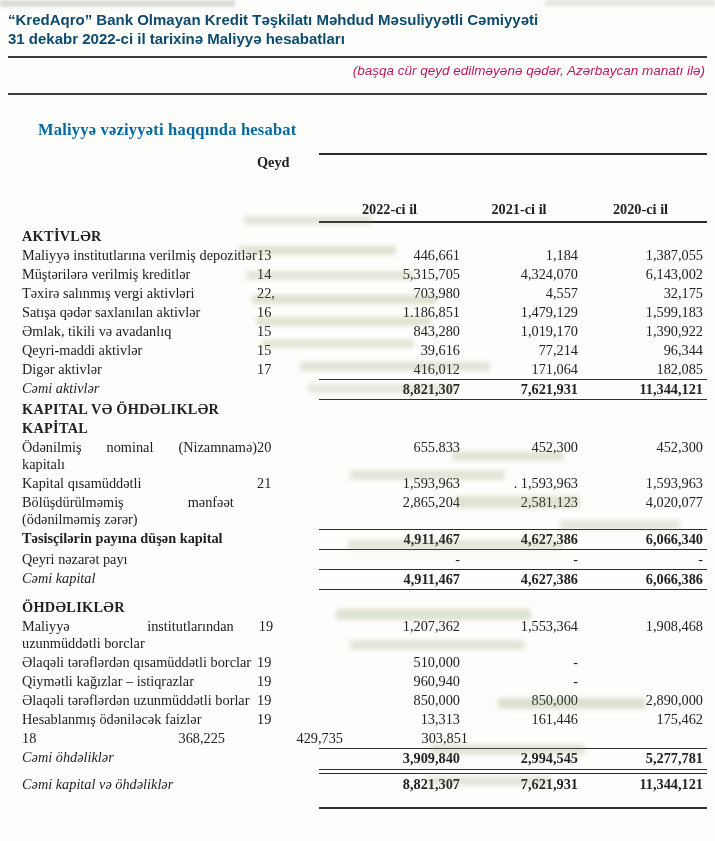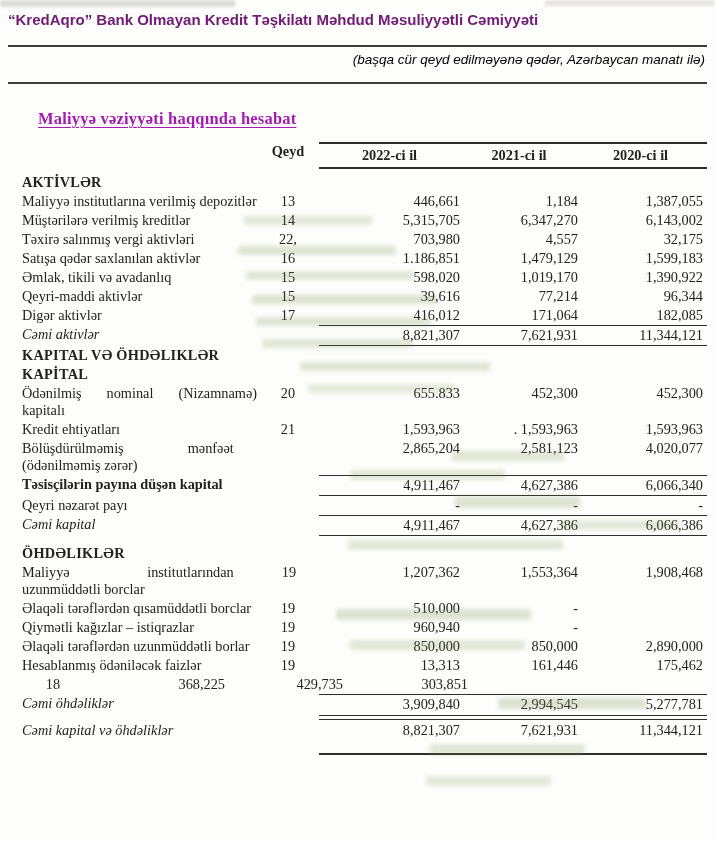--- a/index.html
+++ b/index.html
@@ -7,49 +7,49 @@
     position:relative; width:715px; height:841px; margin:0 auto;
     background:#fdfdfb; overflow:hidden;
     font-family:"Liberation Serif", serif; color:#222;
   }
   
   .strip { position:absolute; filter:blur(1.5px); pointer-events:none; }
   .ghost { position:absolute; background:#7f9558; border-radius:3px;
            filter:blur(2px); pointer-events:none; }
 
   
-  .tophead { margin:10px 8px 16px 8px; font-family:"Liberation Sans", sans-serif;
-             font-weight:bold; font-size:15px; line-height:19px; color:#701a75; }
+  .tophead { margin:10px 8px 8px 8px; font-family:"Liberation Sans", sans-serif;
+             font-weight:bold; font-size:15px; line-height:19px; color:#0c4a6e; }
   .rule { border:none; border-top:2px solid #3c3c3c; margin:6px 8px 0 8px; }
   .note { margin:5px 10px 0 0; text-align:right; font-family:"Liberation Sans", sans-serif;
-          font-style:italic; font-size:13.5px; color:#000000; }
+          font-style:italic; font-size:13.5px; color:#be185d; }
   .rule2 { margin-top:15px; }
 
-  .title { margin:25px 0 0 38px; font-size:16.5px; font-weight:bold; color:#a21caf;
-           text-decoration:underline; text-underline-offset:3px; letter-spacing:.2px; }
+  .title { margin:25px 0 0 38px; font-size:16.5px; font-weight:bold; color:#0369a1;
+           text-underline-offset:3px; letter-spacing:.2px; }
 
   
   .table { margin:13px 0 0 22px; width:685px; font-size:14.3px; }
   .row  { display:flex; align-items:flex-start; }
   .lbl  { width:235px; text-align:justify; line-height:17px; padding:1px 0; }
   .lbl.narrow { width:218px; margin-right:25px; }
-  .qeyd { width:62px; text-align:center; line-height:17px; padding:1px 0; }
+  .qeyd { width:62px; text-align:left; line-height:17px; padding:1px 0; }
   .vals { flex:1; display:flex; line-height:17px; padding:1px 0; }
   .c    { text-align:right; }
   .c1 { width:141px; } .c2 { width:118px; } .c3 { width:125px; padding-right:4px; }
 
   .thead .qeyd, .thead .c { font-weight:bold; }
-  .thead .c { text-align:center; }
+  .thead .c { text-align:center;margin-top:43px; }
   .thead .vals { border-top:2px solid #2c2c2c; border-bottom:2px solid #2c2c2c; padding:3px 0; }
   .thead { margin-bottom:4px; }
 
   .sec { font-weight:bold; white-space:nowrap; letter-spacing:.3px; }
   .ti  { font-weight:normal; font-style:italic; white-space:nowrap; }
   .tb  { font-weight:bold; white-space:nowrap; }
-  .tot .c { font-weight:normal; }
+  .tot .c { font-weight:bold; }
   .lt { border-top:1.5px solid #2e2e2e; }
   .lb { border-bottom:1.5px solid #2e2e2e; }
 
   .mt8 { margin-top:8px; }
   .dbl { margin-left:297px; width:388px; height:2.5px; margin-top:1px; margin-bottom:1px;
          border-top:1.4px solid #2e2e2e; border-bottom:1.4px solid #2e2e2e; }
   .bottomline { margin-left:297px; width:388px; border-top:2px solid #2e2e2e; margin-top:13px; }
 </style>
 </head>
 <body>
@@ -73,20 +73,21 @@
   <div class="ghost" style="left:348px;top:540px;width:215px;height:10px;opacity:.21;"></div>
   <div class="ghost" style="left:560px;top:520px;width:120px;height:10px;opacity:.19;"></div>
   <div class="ghost" style="left:336px;top:609px;width:195px;height:11px;opacity:.25;"></div>
   <div class="ghost" style="left:350px;top:640px;width:175px;height:10px;opacity:.21;"></div>
   <div class="ghost" style="left:498px;top:698px;width:148px;height:11px;opacity:.26;"></div>
   <div class="ghost" style="left:430px;top:744px;width:155px;height:11px;opacity:.21;"></div>
   <div class="ghost" style="left:426px;top:776px;width:125px;height:10px;opacity:.19;"></div>
 
   <div class="tophead">
     <div>“KredAqro” Bank Olmayan Kredit Təşkilatı Məhdud Məsuliyyətli Cəmiyyəti</div>
+    <div>31 dekabr 2022-ci il tarixinə Maliyyə hesabatları</div>
   </div>
   <div class="rule"></div>
   <div class="note">(başqa cür qeyd edilməyənə qədər, Azərbaycan manatı ilə)</div>
   <div class="rule rule2"></div>
 
   <div class="title">Maliyyə vəziyyəti haqqında hesabat</div>
 
   <div class="table">
 
     <div class="row thead">
@@ -112,21 +113,21 @@
         <div class="c c2">1,184</div>
         <div class="c c3">1,387,055</div>
       </div>
     </div>
 
     <div class="row">
       <div class="lbl">Müştərilərə verilmiş kreditlər</div>
       <div class="qeyd">14</div>
       <div class="vals">
         <div class="c c1">5,315,705</div>
-        <div class="c c2">6,347,270</div>
+        <div class="c c2">4,324,070</div>
         <div class="c c3">6,143,002</div>
       </div>
     </div>
 
     <div class="row">
       <div class="lbl">Təxirə salınmış vergi aktivləri</div>
       <div class="qeyd">22,</div>
       <div class="vals">
         <div class="c c1">703,980</div>
         <div class="c c2">4,557</div>
@@ -141,21 +142,21 @@
         <div class="c c1">1.186,851</div>
         <div class="c c2">1,479,129</div>
         <div class="c c3">1,599,183</div>
       </div>
     </div>
 
     <div class="row">
       <div class="lbl">Əmlak, tikili və avadanlıq</div>
       <div class="qeyd">15</div>
       <div class="vals">
-        <div class="c c1">598,020</div>
+        <div class="c c1">843,280</div>
         <div class="c c2">1,019,170</div>
         <div class="c c3">1,390,922</div>
       </div>
     </div>
 
     <div class="row">
       <div class="lbl">Qeyri-maddi aktivlər</div>
       <div class="qeyd">15</div>
       <div class="vals">
         <div class="c c1">39,616</div>
@@ -195,21 +196,21 @@
       <div class="lbl">Ödənilmiş nominal (Nizamnamə) kapitalı</div>
       <div class="qeyd">20</div>
       <div class="vals">
         <div class="c c1">655.833</div>
         <div class="c c2">452,300</div>
         <div class="c c3">452,300</div>
       </div>
     </div>
 
     <div class="row">
-      <div class="lbl">Kredit ehtiyatları</div>
+      <div class="lbl">Kapital qısamüddətli</div>
       <div class="qeyd">21</div>
       <div class="vals">
         <div class="c c1">1,593,963</div>
         <div class="c c2">. 1,593,963</div>
         <div class="c c3">1,593,963</div>
       </div>
     </div>
 
     <div class="row">
       <div class="lbl narrow">Bölüşdürülməmiş mənfəət (ödənilməmiş zərər)</div>

